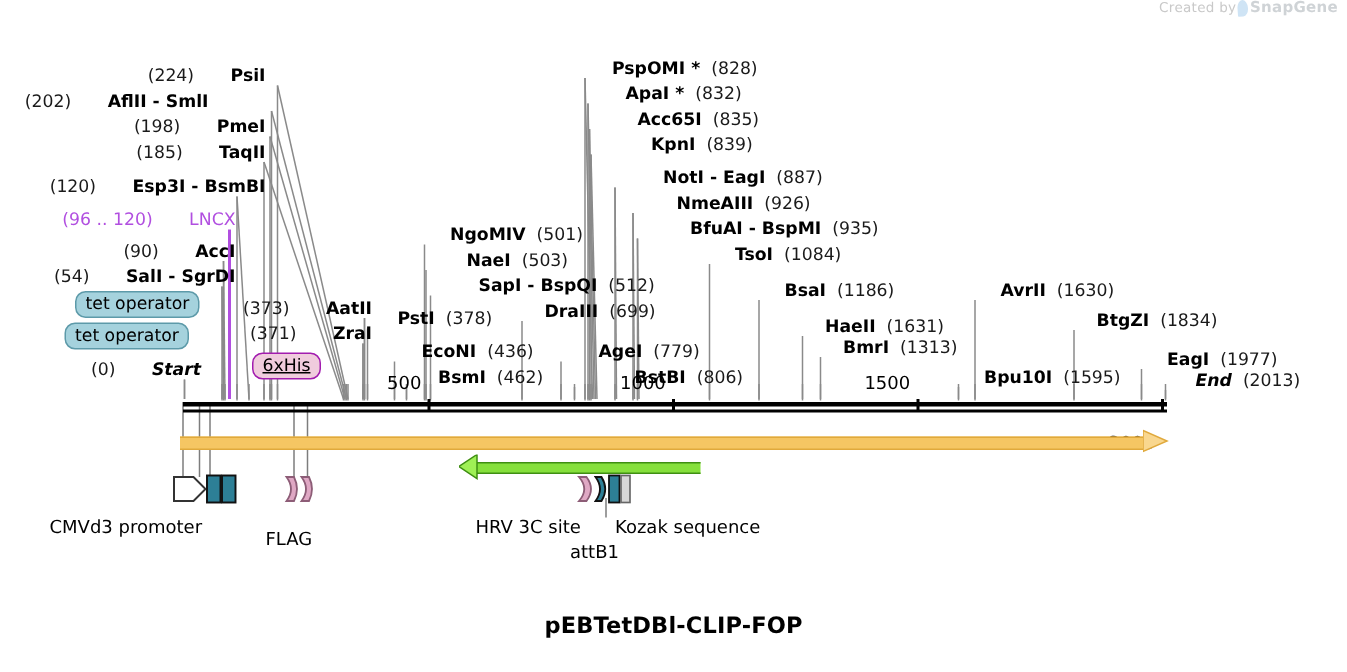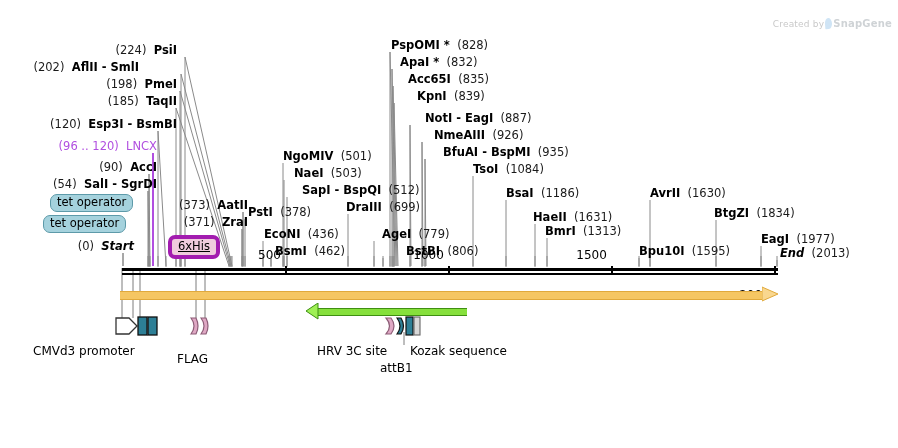--- a/index.html
+++ b/index.html
@@ -6,44 +6,44 @@
   body{
     width:898px;height:448px;background:#ffffff;
     font-family:"DejaVu Sans","Liberation Sans",sans-serif;
     position:relative;overflow:hidden;
     -webkit-font-smoothing:antialiased;
   }
   .stage{position:absolute;left:0;top:0;width:898px;height:448px;}
   .abs{position:absolute;}
 
   
-  #watermark{right:6px;top:18px;display:flex;align-items:flex-end;gap:1px;
+  #watermark{right:6px;top:0;display:flex;align-items:flex-end;gap:1px;
     font-size:9px;color:#c9c9c9;letter-spacing:.2px;}
   #watermark .sg-name{color:#cfd3d6;font-weight:600;font-size:10px;}
   #watermark .sg-mark{width:7px;height:11px;background:#cfe4f5;
     border-radius:55% 55% 55% 8%;transform:rotate(-4deg);display:inline-block;}
 
   
   .lblrow{white-space:nowrap;font-size:11.5px;color:#000;line-height:12px;}
   .lblrow .pos{font-weight:400;color:#1a1a1a;}
-  .lblrow .enz{font-weight:bold;color:#000;}
+  .lblrow .enz{font-weight:bold;color:#000;margin-left:17px;}
   .lblrow .ital{font-style:italic;font-weight:bold;}
   .lblrow.right{text-align:right;}
 
   
   .lblrow.purple .pos,.lblrow.purple .enz{color:#b14fe0;font-weight:400;}
 
   
   .pill{
     position:absolute;font-size:11.5px;line-height:13px;
     padding:1px 6px 2px 6px;border-radius:7px;white-space:nowrap;
     color:#000;
   }
   .pill.teal{background:#a5d2dd;border:1px solid #5d9aa9;}
-  .pill.pink{background:#f0ccdd;border:4px solid #a21caf;text-decoration:underline;}
+  .pill.pink{background:#f0ccdd;border:1px solid #a21caf;text-decoration:underline;}
 
   
   svg.leaders{position:absolute;left:0;top:0;width:898px;height:448px;
     pointer-events:none;}
 
   
   #ruler-line{left:122px;top:268px;width:656px;height:3px;background:#000;}
   #ruler-line2{left:122px;top:273px;width:656px;height:2px;background:#000;}
   .tickmark{width:2px;height:8px;background:#000;top:266px;}
   .ticklabel{font-size:12px;color:#000;top:248px;text-align:right;}
@@ -267,14 +267,15 @@
         </svg></div>
     </div>
   <div id="bottom-label-layer">
       <div class="bottomlabel" style="left: 33px; top: 344px;">CMVd3 promoter</div>
       <div class="bottomlabel" style="left: 166px; top: 352px; margin-left: 11px;">FLAG</div>
       <div class="bottomlabel" style="left: 317px; top: 344px;">HRV 3C site</div>
       <div class="bottomlabel" style="left: 380px; top: 361px;">attB1</div>
       <div class="bottomlabel" style="left: 410px; top: 344px;">Kozak sequence</div>
     </div>
 
+  <div class="abs" id="plasmid-title">pEBTetDBl-CLIP-FOP</div>
 
 </div>
 
 </body></html>

